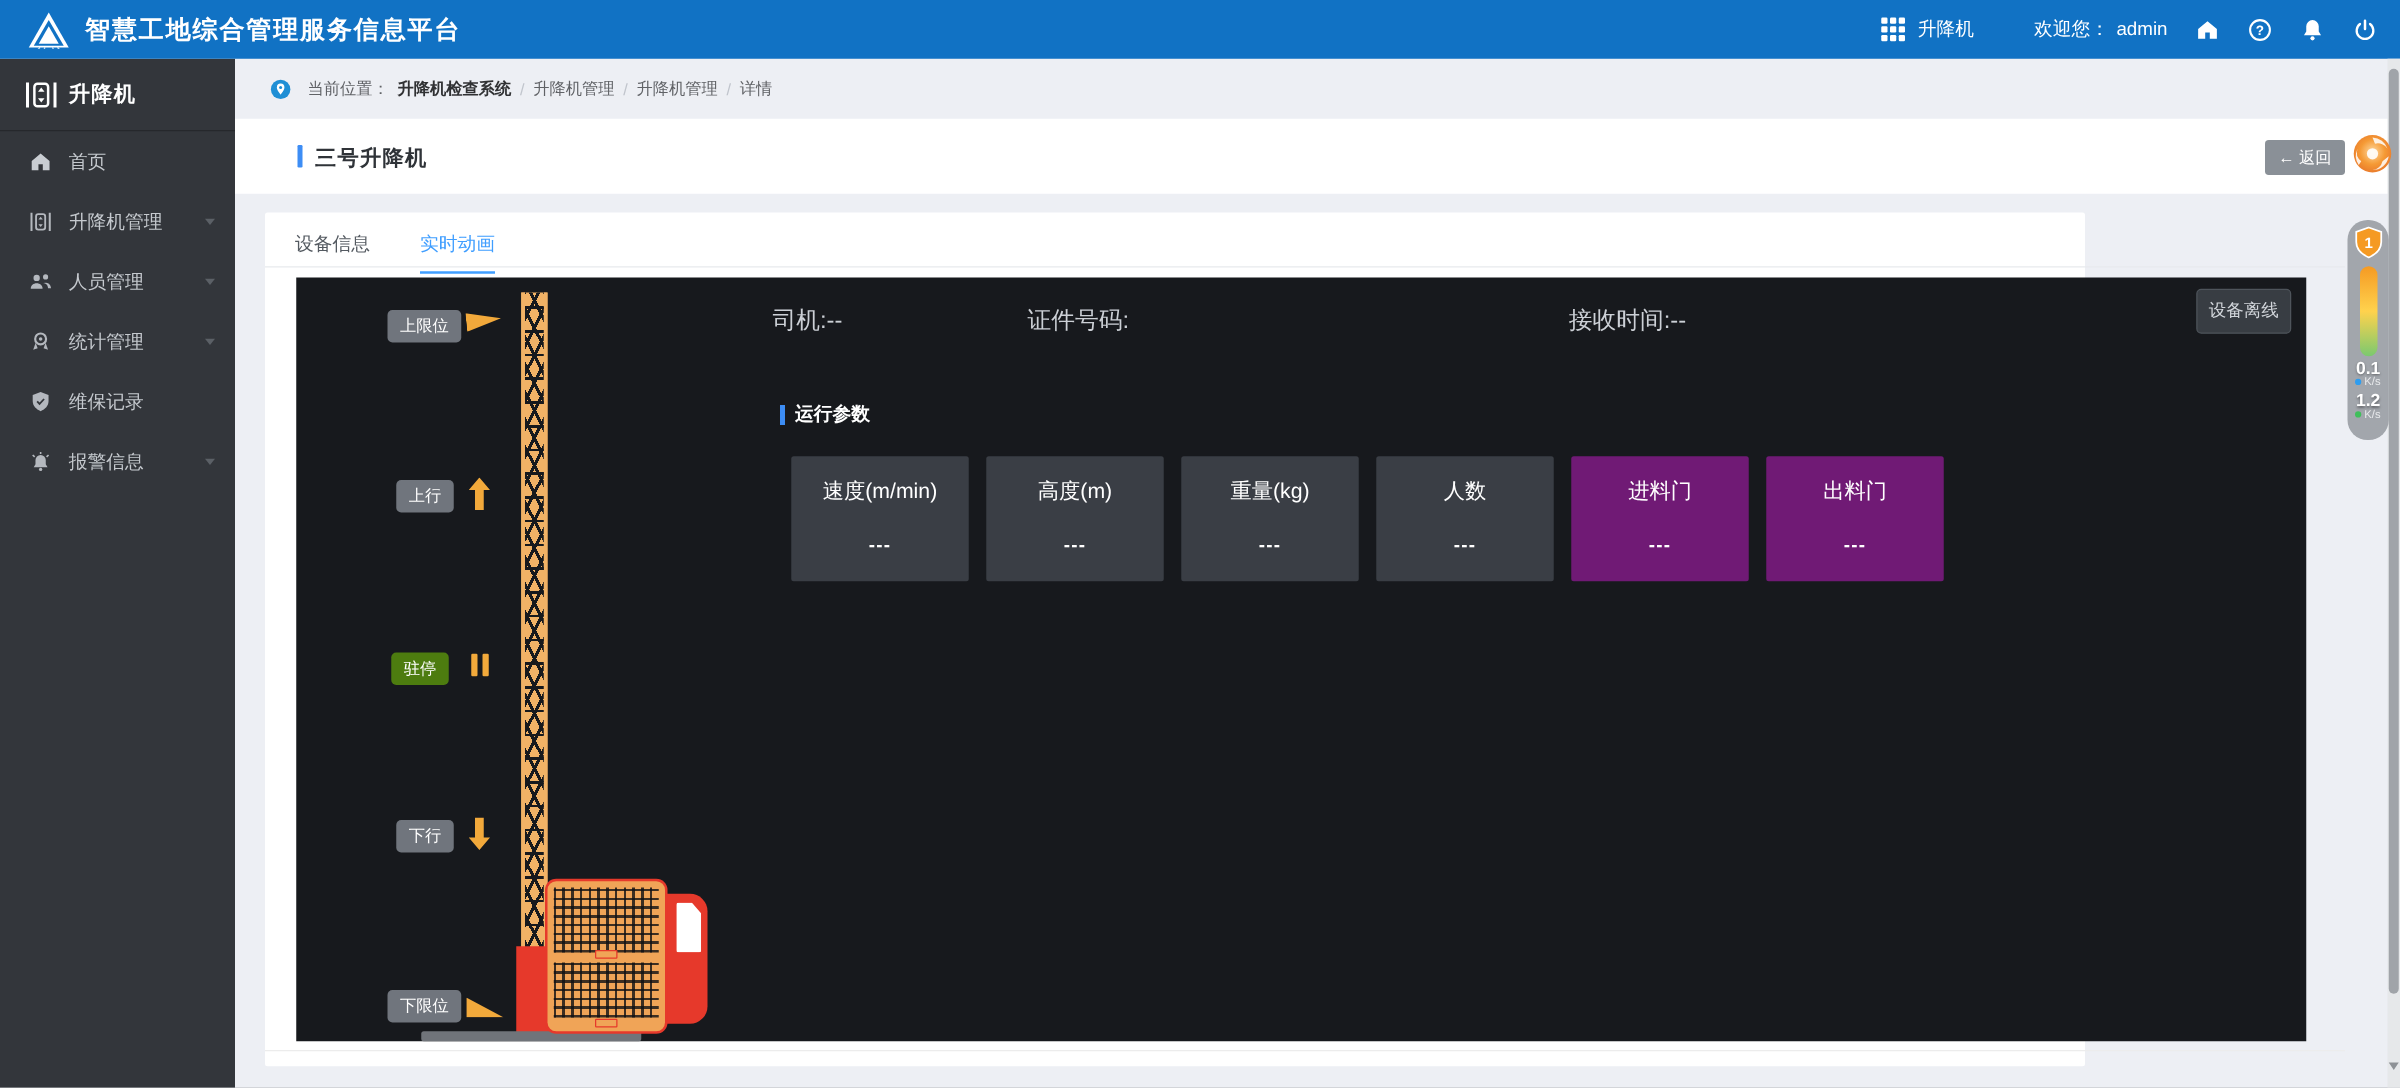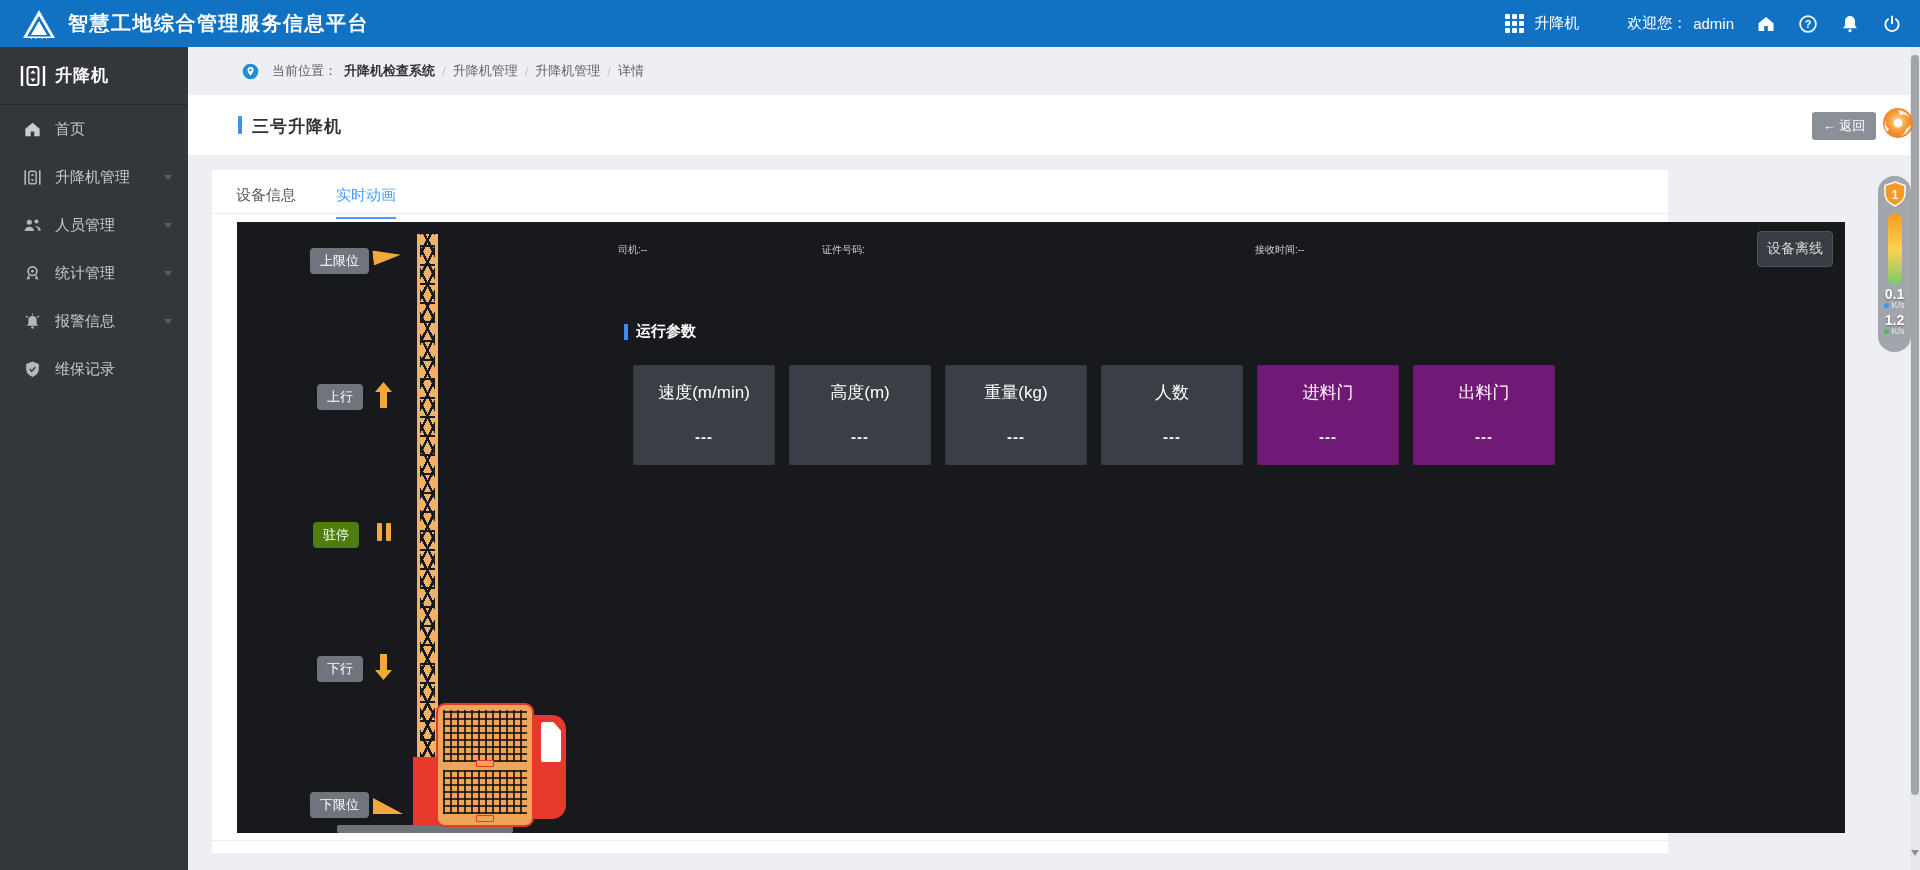--- a/index.html
+++ b/index.html
@@ -20,21 +20,21 @@
   .sidebar { position:absolute; left:0; top:47px; width:188px; height:823px; background:#33363b; z-index:20; }
   .side-logo { height:58px; display:flex; align-items:center; padding-left:20px; border-bottom:1px solid #26282c; color:#fff; }
   .side-logo-label { font-size:17px; font-weight:bold; margin-left:9px; letter-spacing:1px; }
   .nav-item { height:48px; display:flex; align-items:center; padding-left:23px; cursor:pointer; position:relative; }
   .nav-ico { width:19px; height:19px; flex:0 0 19px; }
   .nav-label { color:#c5c9ce; font-size:15px; margin-left:13px; }
   .nav-arrow { position:absolute; right:16px; width:0; height:0; border-left:4px solid transparent; border-right:4px solid transparent; border-top:5px solid #5b6066; }
 
   
   .main { position:absolute; left:188px; top:47px; width:1732px; height:823px; background:#edeff4; }
-  .breadcrumb { height:48px; display:flex; align-items:center; padding-left:54px; font-size:13px; color:#606266; gap:7px; }
+  .breadcrumb { height:48px; display:flex; align-items:center; padding-left:28px; font-size:13px; color:#606266; gap:7px; }
   .crumb-root { font-weight:bold; color:#303133; cursor:pointer; }
   .crumb-sep { color:#c0c4cc; }
   .crumb-link { color:#606266; cursor:pointer; }
   .crumb-current { color:#606266; }
   .pin-ico { width:17px; height:17px; margin-right:6px; }
 
   .titlebar { position:absolute; left:0; top:48px; width:1732px; height:60px; background:#fff; }
   .title-accent { position:absolute; left:50px; top:21px; width:4px; height:18px; background:#3d8df5; border-radius:1px; }
   .page-title { position:absolute; left:64px; top:20px; font-size:17px; font-weight:bold; color:#2f3338; letter-spacing:1px; }
   .back-btn { position:absolute; right:44px; top:17px; width:64px; height:28px; background:#8a9097; color:#fff; font-size:13px; border:none; border-radius:3px; cursor:pointer; font-family:"Liberation Sans",sans-serif; }
@@ -72,21 +72,21 @@
   .cab-window { position:absolute; right:5px; top:7px; width:20px; height:40px; background:#fff; clip-path:polygon(0 0,62% 0,100% 22%,100% 100%,0 100%); border-radius:2px; }
   .mesh-frame { position:absolute; left:0; top:0; width:94px; height:120px; background:#f0a457; border-radius:7px; padding:5px 5px; box-shadow:0 0 0 2px #e6392b; }
   .mesh { width:100%; background-color:#f0a457; background-image:
       repeating-linear-gradient(0deg,rgba(15,16,20,.8) 0 2px,transparent 2px 7px),
       repeating-linear-gradient(90deg,rgba(15,16,20,.8) 0 2px,transparent 2px 7px); }
   .mesh.top { height:52px; }
   .mesh.bot { height:44px; margin-top:8px; }
   .handle { position:absolute; left:50%; transform:translateX(-50%); width:18px; height:7px; background:#f0a457; border:1.5px solid #e6392b; border-radius:1px; }
 
   
-  .info-text { position:absolute; top:21px; font-size:10px; color:#ccd0d6; }
+  .info-text { position:absolute; top:21px; font-size:19px; color:#ccd0d6; }
   .offline-btn { position:absolute; left:1520px; top:9px; width:76px; height:36px; background:#383d43; border:1px solid #4e545b; border-radius:4px; color:#d2d6db; font-size:14px; cursor:pointer; font-family:"Liberation Sans",sans-serif; }
   .section-hd { position:absolute; left:387px; top:100px; display:flex; align-items:center;text-align:right; }
   .section-bar { width:4px; height:16px; background:#3d8df5; margin-right:8px; }
   .section-title { color:#fff; font-size:15px; font-weight:bold; }
   .cards-row { position:absolute; left:396px; top:143px; display:flex; gap:14px; }
   .param-card { width:142px; height:100px; background:#3a3e45; border-radius:2px; color:#fff; text-align:center; }
   .param-card.alert { background:#701a75; }
   .param-label { font-size:17px; margin-top:16px; }
   .param-value { font-size:15px; font-weight:bold; margin-top:24px; letter-spacing:1px; }
 
@@ -196,35 +196,35 @@
       <circle cx="12" cy="9" r="5.5" fill="none" stroke="#b4b8be" stroke-width="2.2"></circle>
       <circle cx="12" cy="9" r="1.8" fill="#b4b8be"></circle>
       <path d="M7 13 L4.5 20 L9 18.5 Z" fill="#b4b8be"></path>
       <path d="M17 13 L19.5 20 L15 18.5 Z" fill="#b4b8be"></path>
     </svg>
     <span class="nav-label">统计管理</span>
     <i class="nav-arrow"></i>
   </div>
   <div class="nav-item">
     <svg class="nav-ico" viewBox="0 0 24 24">
+      <path d="M12 2 L20 5 v6.2 c0 5-3.4 8.2-8 10.3 C7.4 19.4 4 16.2 4 11.2 V5 Z" fill="#b4b8be"></path>
+      <path d="M8.5 11.5 l2.4 2.6 4.6-5" stroke="#33363b" stroke-width="1.8" fill="none"></path>
+    </svg>
+    <span class="nav-label">维保记录</span>
+  </div>
+  <div class="nav-item">
+    <svg class="nav-ico" viewBox="0 0 24 24">
       <path d="M12 5a5.2 5.2 0 0 0-5.2 5.2v4.3L5 17.5h14l-1.8-3V10.2A5.2 5.2 0 0 0 12 5z" fill="#b4b8be"></path>
       <circle cx="12" cy="19.6" r="1.7" fill="#b4b8be"></circle>
       <line x1="4" y1="5" x2="6" y2="7" stroke="#b4b8be" stroke-width="1.6"></line>
       <line x1="20" y1="5" x2="18" y2="7" stroke="#b4b8be" stroke-width="1.6"></line>
       <line x1="12" y1="2" x2="12" y2="4" stroke="#b4b8be" stroke-width="1.6"></line>
     </svg>
     <span class="nav-label">报警信息</span>
     <i class="nav-arrow"></i>
-  </div>
-  <div class="nav-item">
-    <svg class="nav-ico" viewBox="0 0 24 24">
-      <path d="M12 2 L20 5 v6.2 c0 5-3.4 8.2-8 10.3 C7.4 19.4 4 16.2 4 11.2 V5 Z" fill="#b4b8be"></path>
-      <path d="M8.5 11.5 l2.4 2.6 4.6-5" stroke="#33363b" stroke-width="1.8" fill="none"></path>
-    </svg>
-    <span class="nav-label">维保记录</span>
   </div>
 </div>
 
 <div class="main">
 
   <div class="breadcrumb">
     <svg class="pin-ico" viewBox="0 0 24 24">
       <circle cx="12" cy="12" r="11" fill="#1f8fd5"></circle>
       <path d="M12 5.5a4.3 4.3 0 0 0-4.3 4.3c0 3 4.3 8 4.3 8s4.3-5 4.3-8A4.3 4.3 0 0 0 12 5.5z" fill="#fff"></path>
       <circle cx="12" cy="9.8" r="1.7" fill="#1f8fd5"></circle>

